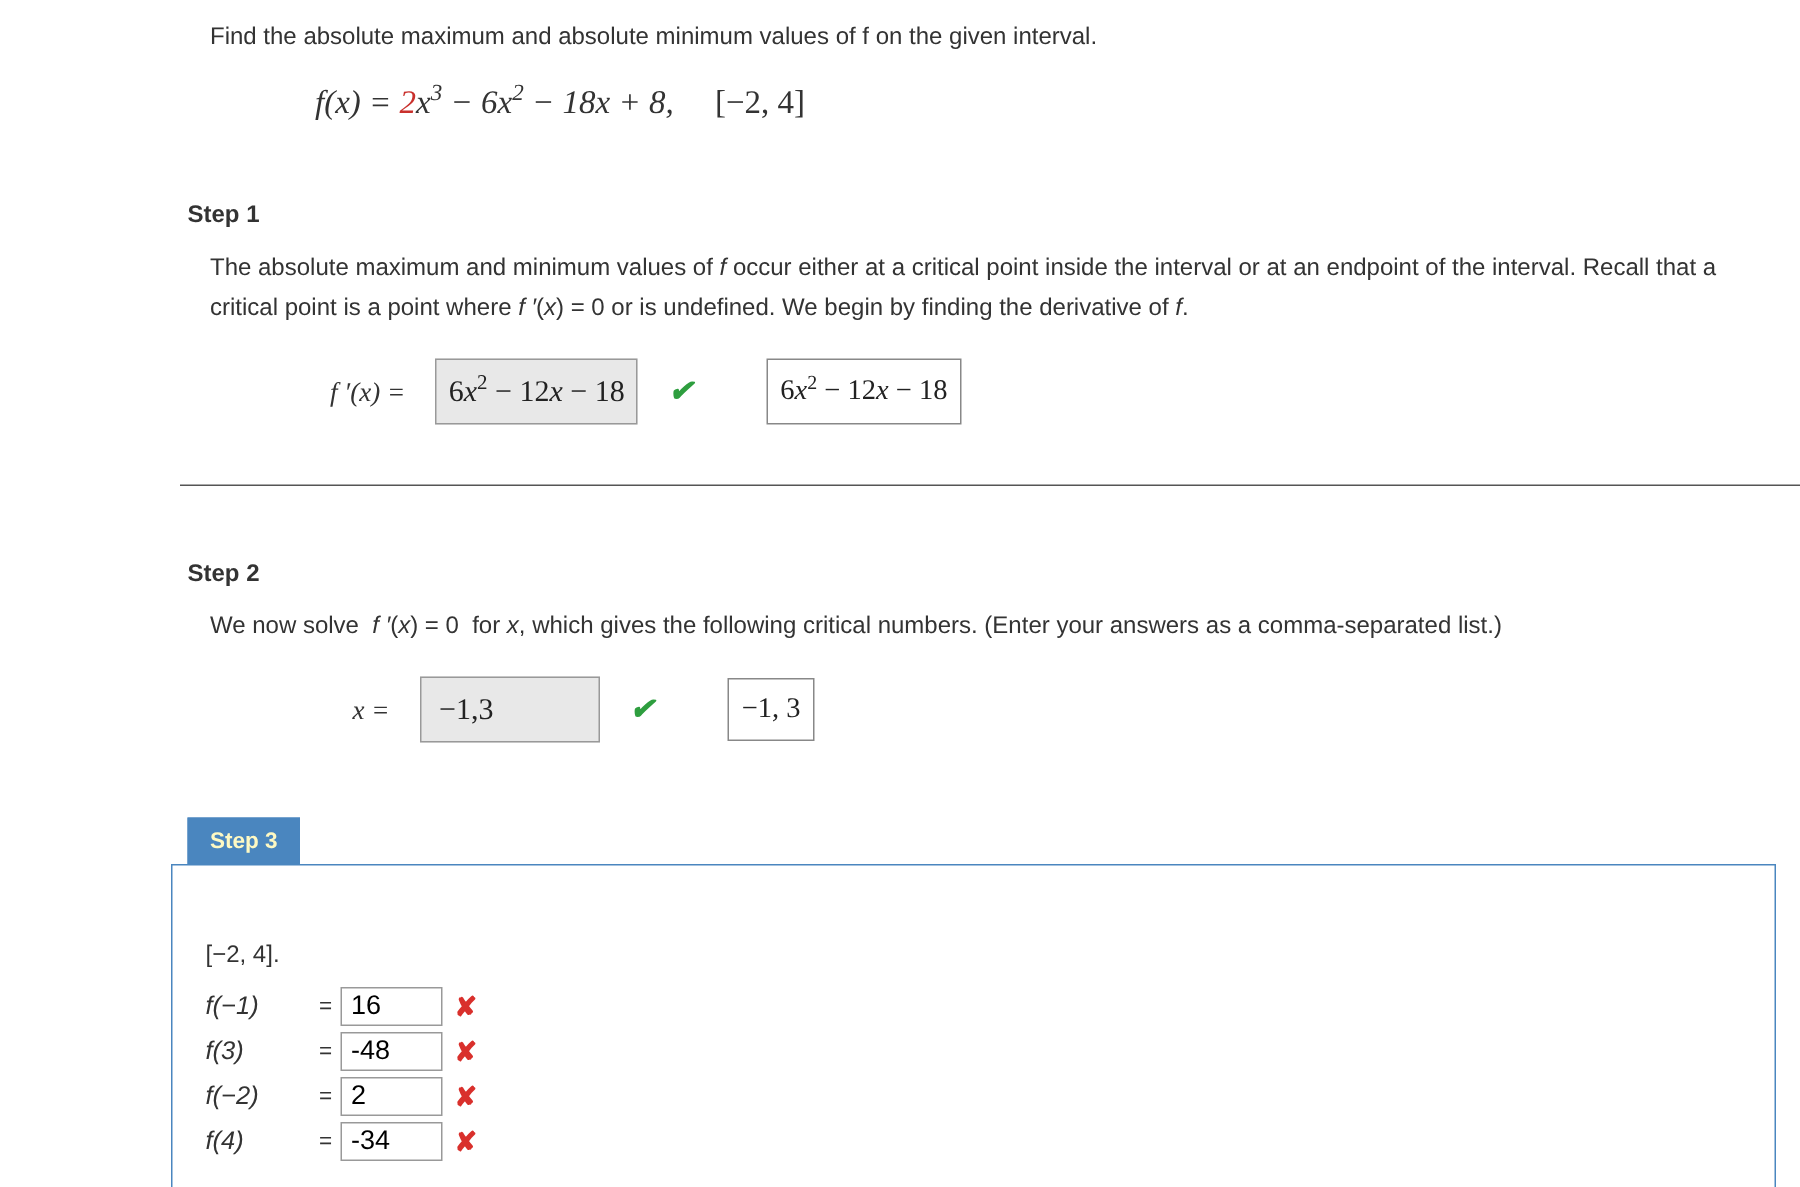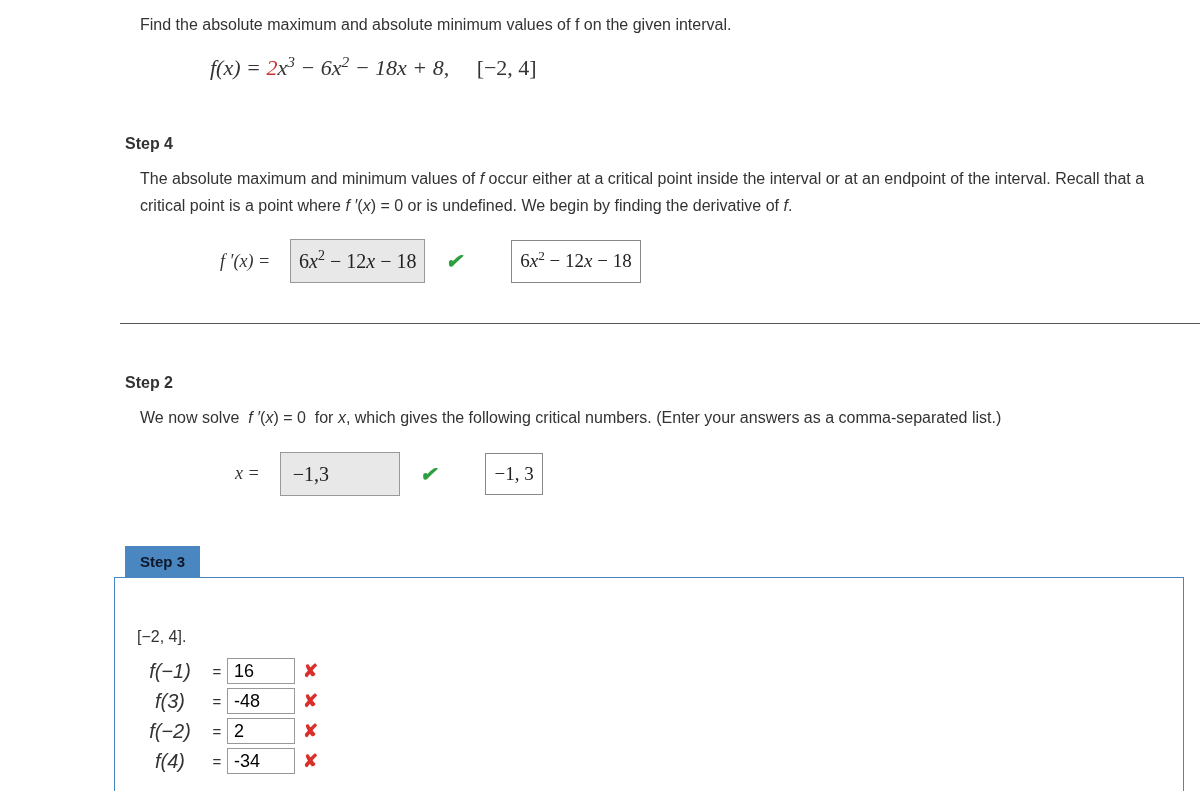--- a/index.html
+++ b/index.html
@@ -87,21 +87,21 @@
     margin: 40px 0 0 120px;
     border: none;
     border-top: 1px solid #555;
   }
   .step3-wrap {
     margin-top: 50px;
   }
   .step3-tab {
     display: inline-block;
     background: #4a86bf;
-    color: #0f172a;
+    color: #fef9c3;
     font-weight: bold;
     padding: 6px 14px;
     margin-left: 125px;
     border: 1px solid #4a86bf;
     font-size: 15px;
   }
   .step3-box {
     border: 1px solid #4a86bf;
     margin-left: 114px;
     margin-right: 16px;
@@ -110,24 +110,24 @@
   .table3 {
     margin-top: 8px;
   }
   .table3 .row {
     display: flex;
     align-items: center;
     margin-bottom: 4px;
   }
   .table3 .lhs {
     width: 70px;
-    text-align: center;
+    text-align: left;
     font-family: Verdana, sans-serif;
     font-style: italic;
-    font-size: 20px;
+    font-size: 17px;
     padding-right: 4px;
   }
   .table3 .eq {
     width: 20px;
     text-align: center;
     font-size: 15px;
   }
   .input {
     width: 68px;
     height: 26px;
@@ -149,21 +149,21 @@
     <span>Find the absolute maximum and absolute minimum values of f on the given interval.</span>
     <div class="formula-line">
       <span>f(x) = </span>
       <span class="red">2</span><span>x<span class="sup">3</span> − 6x<span class="sup">2</span> − 18x + 8,</span>
       &nbsp;&nbsp;&nbsp;
       <span style="font-style:normal;">[−2, 4]</span>
     </div>
   </div>
 
   <div class="step-block">
-    <div class="step-title">Step 4</div>
+    <div class="step-title">Step 1</div>
     <div class="step-body">
       <span>The absolute maximum and minimum values of <span class="it">f</span> occur either at a critical point inside the interval or at an endpoint of the interval. Recall that a critical point is a point where <span class="it">f ′</span>(<span class="it">x</span>) = 0 or is undefined. We begin by finding the derivative of <span class="it">f</span>.</span>
       <div class="eq-row">
         <span><span class="it">f ′</span>(<span class="it">x</span>) = </span>
         <span class="answer-box">6<span class="it">x</span><span class="sup">2</span> − 12<span class="it">x</span> − 18</span>
         <span class="check-icon">✔</span>
         &nbsp;&nbsp;
         <span class="hint-box">6<span class="it">x</span><span class="sup">2</span> − 12<span class="it">x</span> − 18</span>
       </div>
     </div>

